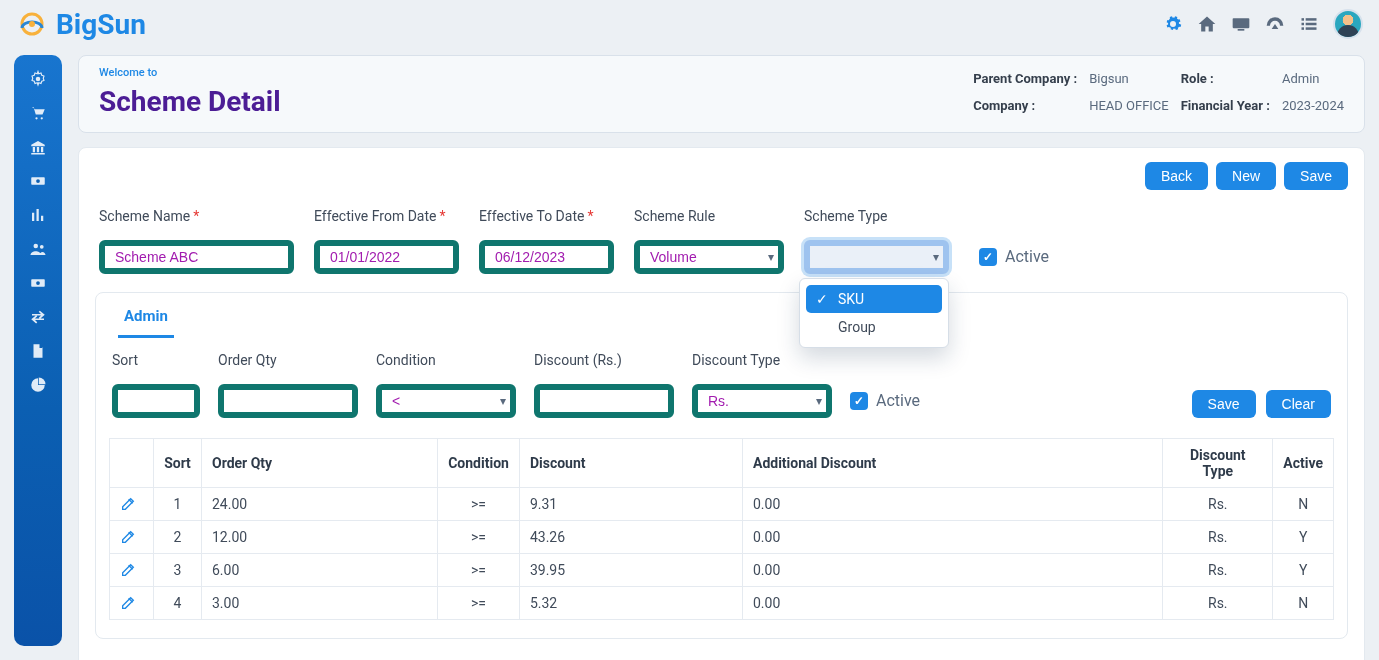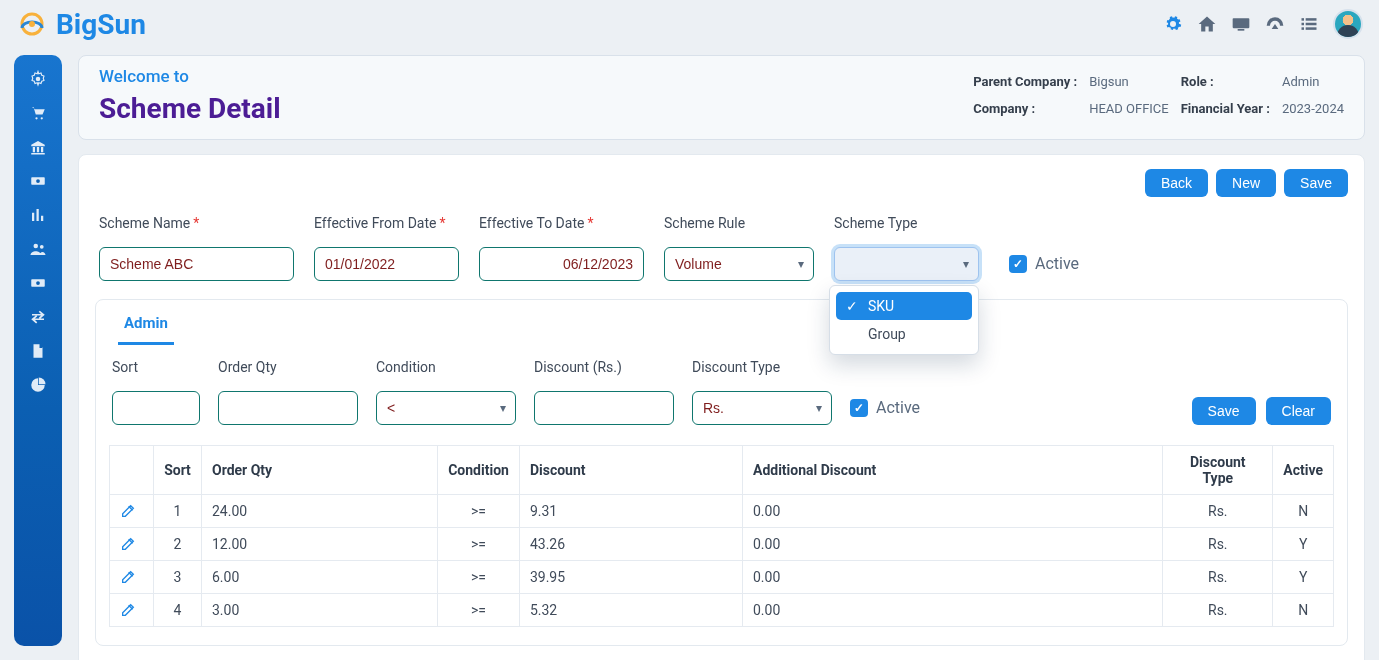--- a/index.html
+++ b/index.html
@@ -90,21 +90,21 @@
     position:absolute;
     left: 78px; right: 14px; top: 55px; bottom: 14px;
   }
   .headcard {
     background: #f6f9fb;
     border: 1px solid #d9e1ea;
     border-radius: 8px;
     padding: 10px 20px 14px;
     display:flex; align-items:center;
   }
-  .welcome { font-size: 17px; color:#1e88e5; font-weight:500; }
+  .welcome { font-size: 11px; color:#1e88e5; font-weight:500; }
   .page-title { font-size: 28px; font-weight:700; color:#4c1d95; line-height:1.1; margin-top:8px; }
   .info-grid {
     margin-left:auto;
     display:grid;
     grid-template-columns: auto auto auto auto;
     column-gap: 28px;
     row-gap: 6px;
     font-size: 13px;
     gap: 12px;
   }
@@ -133,33 +133,33 @@
   
   .formrow {
     display:flex; gap:20px; align-items:flex-end; flex-wrap:nowrap;
     padding: 0 4px 18px;
   }
   .fld { display:flex; flex-direction:column; gap:16px; }
   .fld label { font-size:14px; color:#404b5a; }
   .req { color:#e53935; margin-left:3px; }
   .ctrl {
     height:34px;
-    border:1px solid #0f766e; border-radius:6px;
-    padding:0 10px; font-size:14px; color:#7f1d1d; background:#fff;
+    border:6px solid #0f766e; border-radius:6px;
+    padding:0 10px; font-size:14px; color:#a21caf; background:#fff;
     outline:none;
   }
   .selwrap { position:relative; }
   .selwrap .ctrl { width:100%; padding-right:20px; appearance:none; }
   .chev {
     position:absolute; right:10px; top:50%; transform:translateY(-50%);
     pointer-events:none; color:#5a6a7e; font-size:12px;
   }
   .f-name .ctrl{ width:195px; }
   .f-from .ctrl{ width:145px; }
-  .f-to   .ctrl{ width:165px;text-align:right; }
+  .f-to   .ctrl{ width:135px; }
   .f-rule { width:150px; }
   .f-type { width:145px; position:relative; }
   .f-type .ctrl { background:#eaf0f8; border-color:#9ec3ef; box-shadow:0 0 0 3px rgba(30,136,229,.25); }
 
   .chk { display:flex; align-items:center; gap:8px; height:34px; margin-left:10px;}
   .chkbox {
     width:18px;height:18px;border-radius:4px;background:#1e88e5;color:#fff;
     display:flex;align-items:center;justify-content:center;font-size:12px;font-weight:700;
     cursor:pointer;
   }

